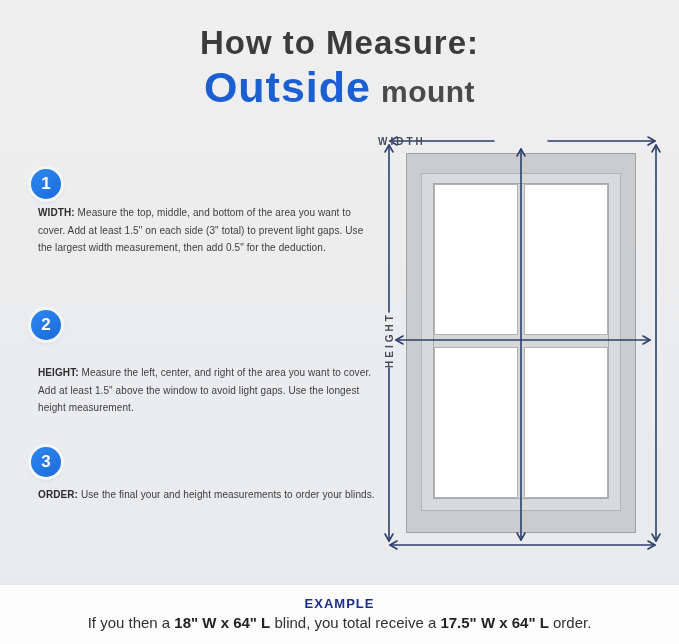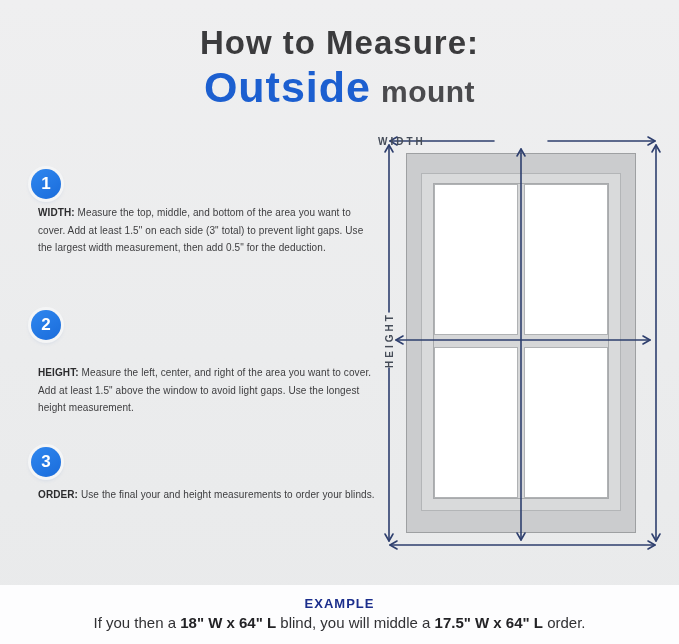--- a/index.html
+++ b/index.html
@@ -145,16 +145,16 @@
         <path d="M265 208 L272 212 L265 216"></path>
       </g>
     </svg>
 
     <div class="dim-label width-label">WIDTH</div>
     <div class="dim-label height-label">HEIGHT</div>
   </div>
 
   <div class="example-bar">
     <div class="example-heading">EXAMPLE</div>
-    <div class="example-line"><span>If you then a </span><strong>18" W x 64" L</strong><span> blind, you will middle a </span><strong>17.5" W x 64" L</strong><span> order.</span></div>
+    <div class="example-line"><span>If you then a </span><strong>18" W x 64" L</strong><span> blind, you total receive a </span><strong>17.5" W x 64" L</strong><span> order.</span></div>
   </div>
 
 </div>
 
 </body></html>

